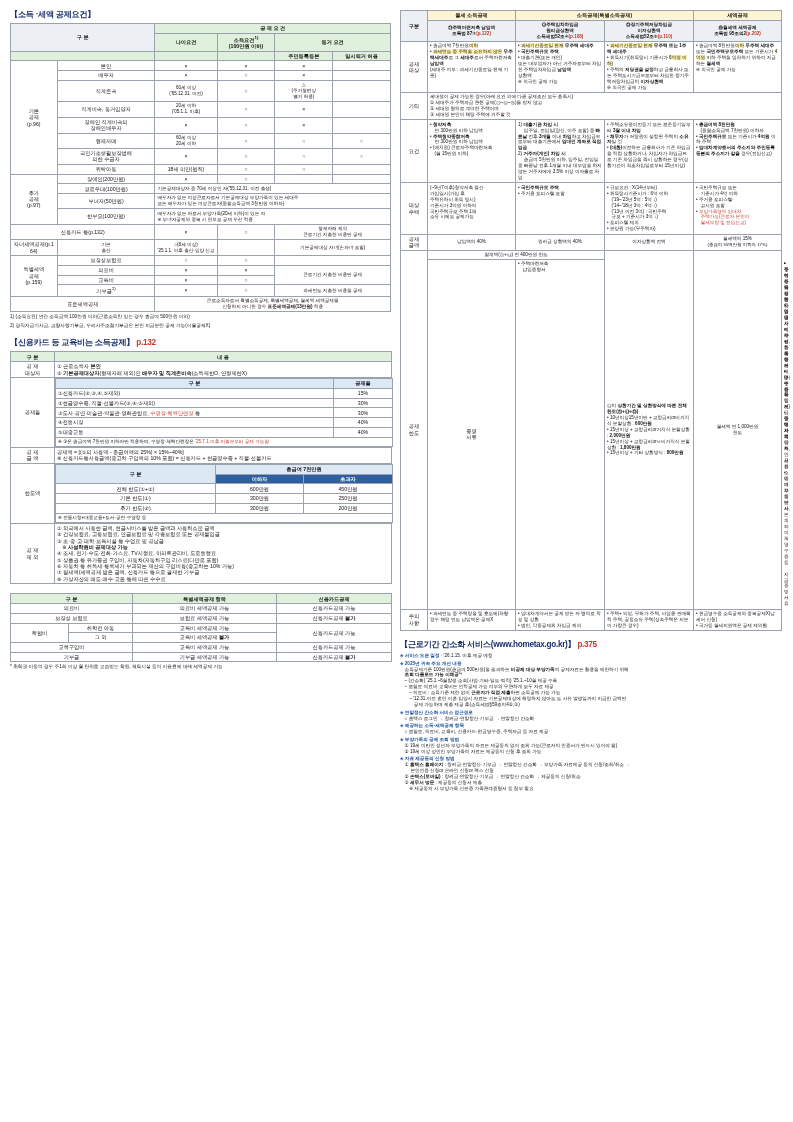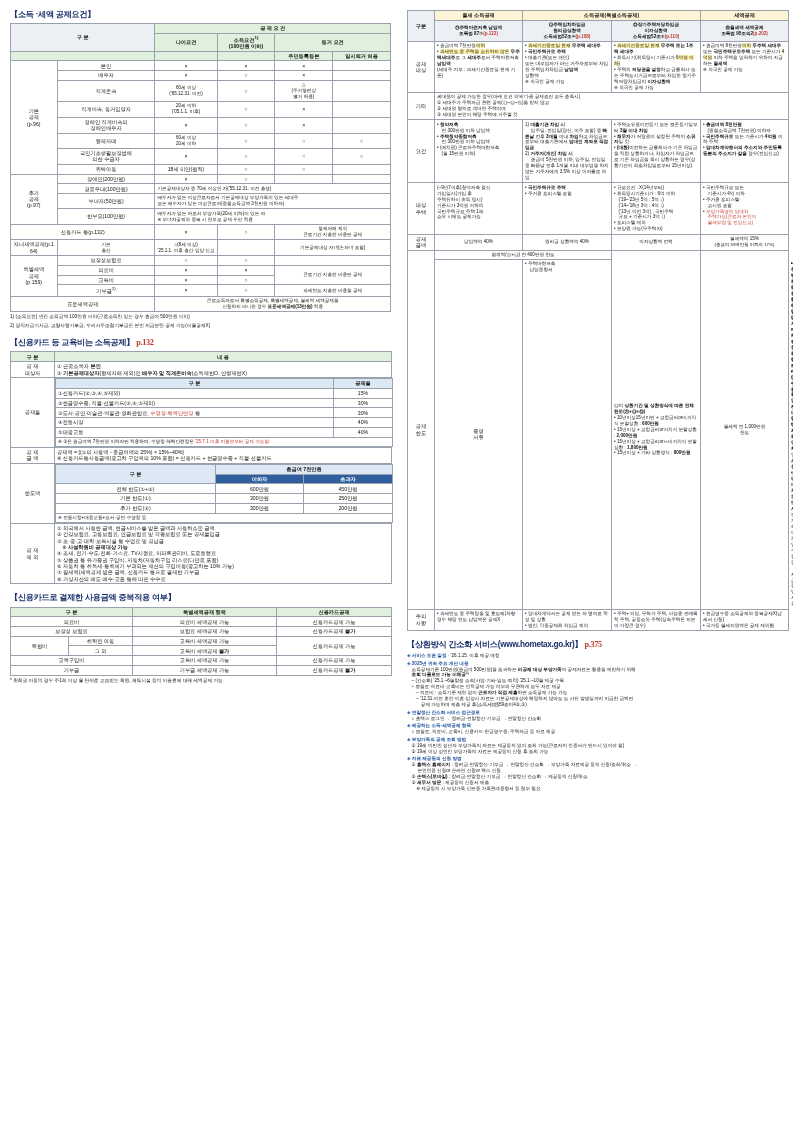--- a/index.html
+++ b/index.html
@@ -5,27 +5,27 @@
   html,body{margin:0;padding:0;}
   body{
     width:793px;height:1122px;
     background:#ffffff;
     font-family:"Liberation Sans","DejaVu Sans",sans-serif;
     color:#111;
     font-size:5.4px;
     line-height:1.25;
   }
   .page{position:relative;width:793px;height:1122px;box-sizing:border-box;padding:10px 10px;}
-  .cols{display:flex;gap:16px;align-items:flex-start;}
+  .cols{display:flex;gap:9px;align-items:flex-start;}
   .col{width:381px;}
   h2.sec{
     font-size:8.2px;font-weight:bold;color:#1a2f6b;margin:0 0 3px 0;
     letter-spacing:-0.3px;
   }
-  h2.sec .pg{color:#c0392b;font-weight:bold;font-family:Liberation Serif, serif;}
+  h2.sec .pg{color:#c0392b;font-weight:bold;}
   .blk{margin-bottom:9px;}
   table{border-collapse:collapse;width:100%;table-layout:fixed;}
   td,th{
     border:0.5px solid #9aa3ad;
     padding:1.2px 2px;
     vertical-align:middle;
     font-size:5.2px;
     line-height:1.22;
     word-break:break-all;
   }
@@ -324,21 +324,20 @@
             ⑥ 자동차 등 취득세·등록세가 부과되는 재산의 구입비용(중고차는 10% 가능)<br>
             ⑦ 월세액(세액공제 받은 금액, 신용카드 등으로 결제한 기부금<br>
             ⑧ 가상자산의 매도·매수·교환 등에 따른 수수료
           </td>
         </tr>
       </tbody>
           </table>
     </div>
 
     <div class="blk">
-      <h2 class="sec">【신용카드로 결제한 사용금액 중복적용 여부】</h2>
       <table>
         <colgroup>
               <col style="width:58px">
               <col style="width:64px">
               <col style="width:144px">
               <col style="width:115px">
             </colgroup>
         <tbody>
               <tr>
           <th class="hdr-green" colspan="2">구 분</th>
@@ -468,21 +467,21 @@
           <td class="l vt tiny">• 임대차계약서는 공제 받는 자 명의로 작성 및 상환<br>• 법인, 각종공제회 차입금 제외</td>
           <td class="l vt tiny">• 주택+ 되었, 무허가 주택, 사업용·판매목적 주택, 공동소유 주택(상속주택은 지분이 가장큰 경우)</td>
           <td class="l vt tiny">• 현금영수증 소득공제와 중복공제X(납세서 신청)<br>• 국가등 월세지원액은 공제 제외됨</td>
         </tr>
       </tbody>
           </table>
     </div>
 
     <div class="blk">
       <h2 class="sec">
-        <span>【상환방식 간소화 서비스(www.hometax.go.kr)】</span>
+        <span>【근로기간 간소화 서비스(www.hometax.go.kr)】</span>
         <span class="pg">p.375</span>
       </h2>
       <div class="tiny">
         <div style="margin-bottom:1.5px">
           <span class="b blue">◈ 서비스 오픈 일정</span> <span>· '26.1.15. 이후 제공 예정</span>
         </div>
         <div style="margin-bottom:1.5px">
           <span class="b blue">◈ 2025년 귀속 주요 개선 내용</span><br>
           <span>　소득공제기준 100만원(총급여 500만원)을 초과하는 <span class="b">비공제 대상 부양가족</span>의 공제자료는 활용을 제한하기 위해<br>　<span class="b">초회 다름로드 가능 이체공³⁾</span></span><br>
           <span>　– (간소화) '25.1.~6월말생 소속(사업·기타·일도·퇴직) '25.1.~10월 제공 수록</span><br>

